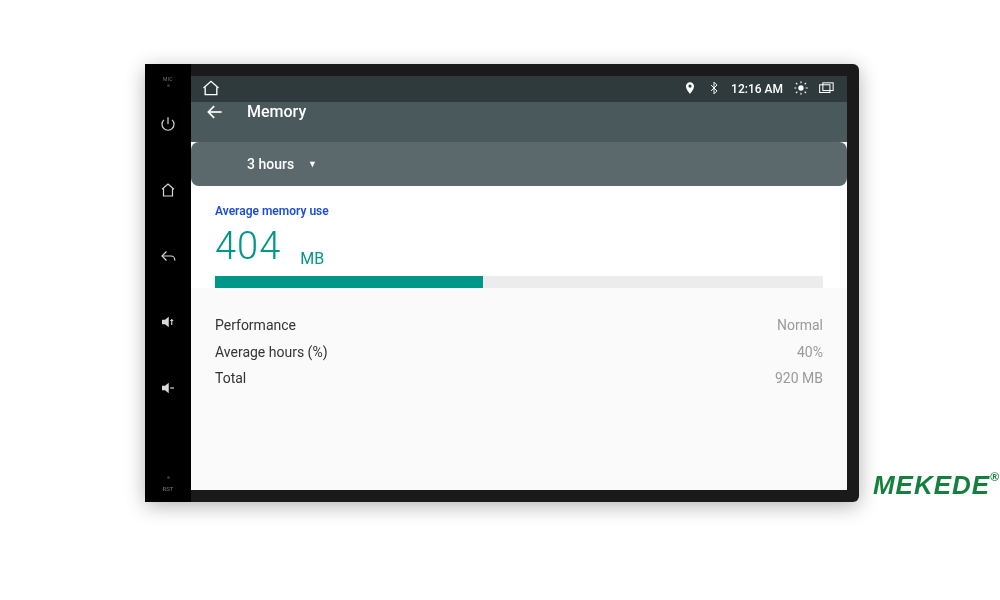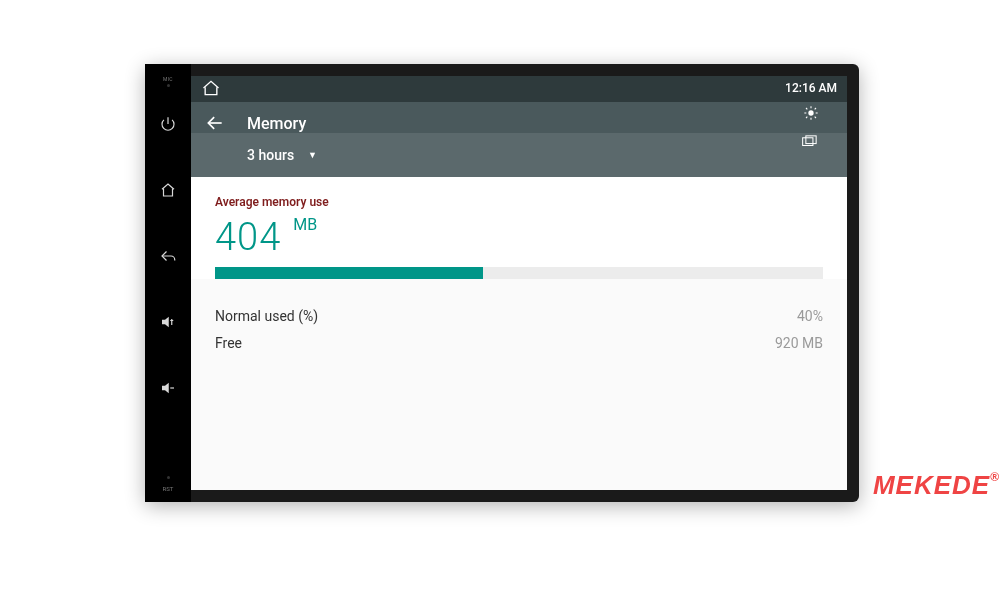--- a/index.html
+++ b/index.html
@@ -63,74 +63,75 @@
   .status-bar {
     height: 26px;
     background: #2e3a3c;
     display: flex;
     align-items: center;
     padding: 0 10px;
     color: #fff;
     font-size: 12px;
     gap: 10px;
   }
-  .status-icons-right { margin-left: auto; display:flex; align-items:center; gap:10px;flex-direction:column; }
+  .status-icons-right { margin-left: auto; display:flex; align-items:center; gap:10px; }
   .status-icons-right svg { width:14px; height:14px; fill:#fff; }
   .clock { font-size: 12px; font-weight: 500; }
   .brightness-icon svg { width:16px; height:16px; }
   .cascaded-icon svg { width:18px; height:14px; }
 
   .app-bar {
-    height: 31px;
+    height: 40px;
     background: #4a595c;
     display:flex;
-    align-items:flex-end;
+    align-items:flex-start;
     color:#fff;
     padding: 0 14px;
     gap: 22px;
   }
   .back-arrow { cursor:pointer; display:flex; }
   .back-arrow svg { width:20px; height:20px; stroke:#fff; fill:none; stroke-width:2; }
   .app-title { font-size: 16px; font-weight: 500; }
 
   .sub-bar {
     height: 44px;
     background: #5b696c;
     display:flex;
     align-items:center;
     color:#fff;
     padding-left: 56px;
     gap: 14px;
     cursor:pointer;
+    border-radius:8px;
   }
   .sub-bar .period { font-size: 14px; font-weight:500; }
   .sub-bar .caret { font-size: 9px; }
 
   .content { padding: 18px 24px 0; background:#fff; }
-  .section-title { color:#7f1d1d; font-size: 12px; font-weight:600; margin-bottom:6px; }
-  .big-value { display:flex; align-items: flex-start; gap:12px; color:#009688; }
+  .section-title { color:#1d4ed8; font-size: 12px; font-weight:600; margin-bottom:6px; }
+  .big-value { display:flex; align-items: flex-end; gap:19px; color:#009688; }
   .big-value .num { font-size: 38px; font-weight:300; letter-spacing:1px; }
   .big-value .unit { font-size: 16px; font-weight:400; }
   .bar-wrap { margin-top:8px; height:12px; background:#ececec; width:100%; position:relative; }
   .bar-fill { position:absolute; left:0; top:0; bottom:0; background:#009688; }
 
   .details { padding: 24px 24px 0; }
   .row { display:flex; justify-content:space-between; font-size:14px; color:#333; line-height:1.9; }
   .row .v { color:#9a9a9a; }
 
   .brand-label {
     position: absolute;
     right: 0px;
     top: 470px;
     font-family: Arial, sans-serif;
     font-weight: 700;
     font-style: italic;
     font-size: 26px;
     letter-spacing: 1px;
-    color: #ef4444;
+    color: #15803d;
   }
   .brand-label sup { font-size: 12px; font-style: normal; vertical-align: top; }
 
   .nav-home svg { width:20px; height:18px; }
 </style>
 </head>
 <body>
 
 <div class="device">
 
@@ -224,25 +225,29 @@
         <span class="num">404</span>
         <span class="unit">MB</span>
       </div>
       <div class="bar-wrap">
         <div class="bar-fill" style="width:44%"></div>
       </div>
     </div>
 
     <div class="details">
       <div class="row">
-        <span>Normal used (%)</span>
+        <span>Performance</span>
+        <span class="v">Normal</span>
+      </div>
+      <div class="row">
+        <span>Average hours (%)</span>
         <span class="v">40%</span>
       </div>
       <div class="row">
-        <span>Free</span>
+        <span>Total</span>
         <span class="v">920 MB</span>
       </div>
     </div>
 
   </div>
 </div>
 
 <div class="brand-label">
   <span>MEKEDE</span><sup>®</sup>
 </div>

